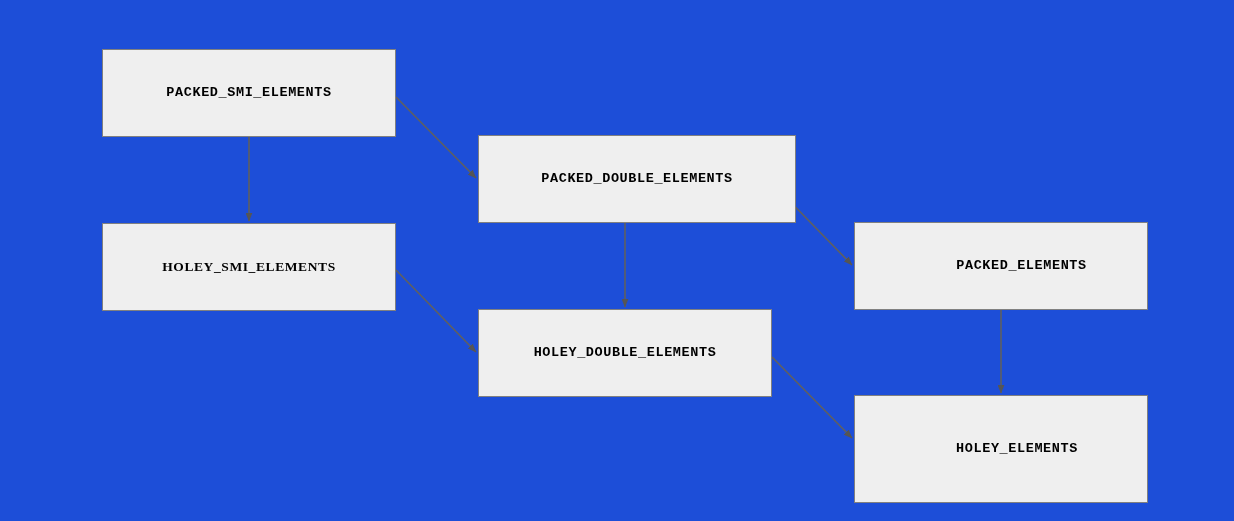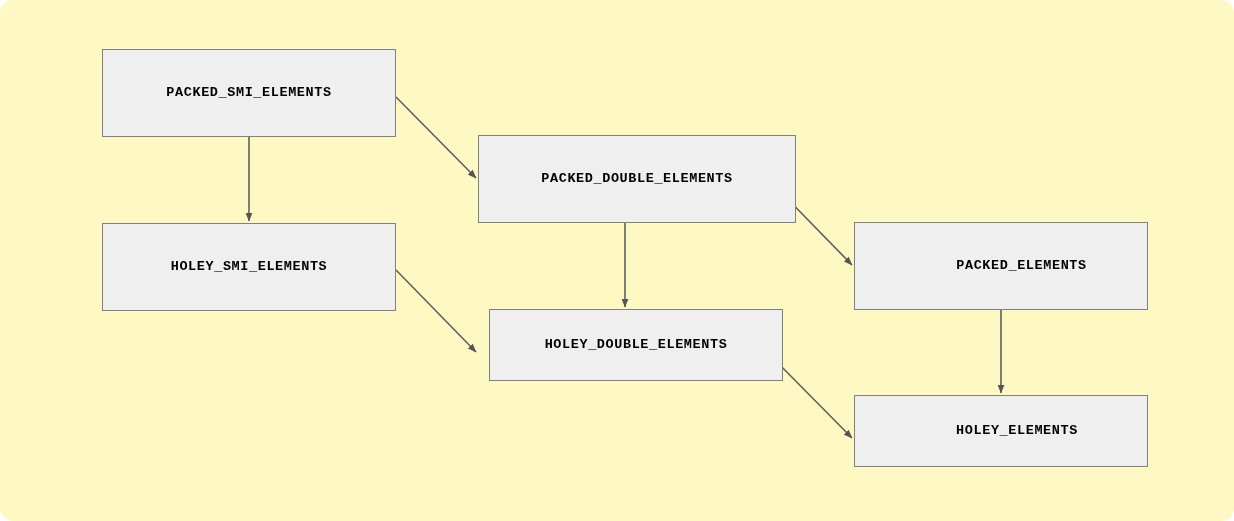--- a/index.html
+++ b/index.html
@@ -7,23 +7,22 @@
     padding: 0;
     background: #ffffff;
   }
   body {
     font-family: "Liberation Mono", "DejaVu Sans Mono", monospace;
   }
   #canvas {
     position: relative;
     width: 1234px;
     height: 521px;
-    background: #fef9c3;
+    background: #1d4ed8;
     overflow: hidden;
-    border-radius: 13px;
   }
   #edge-layer {
     position: absolute;
     left: 0;
     top: 0;
     width: 1234px;
     height: 521px;
     pointer-events: none;
   }
   .node {
@@ -69,26 +68,26 @@
   </svg>
 
   <div id="nodes-group">
       <div class="node" style="left: 102px; top: 49px; width: 294px; height: 88px; background: rgb(239, 239, 239); border-color: rgb(128, 128, 128);">
         <span class="node-label" style="color: rgb(0, 0, 0);">PACKED_SMI_ELEMENTS</span>
       </div>
       <div class="node" style="left: 478px; top: 135px; width: 318px; height: 88px; background: rgb(239, 239, 239); border-color: rgb(128, 128, 128);">
         <span class="node-label" style="color: rgb(0, 0, 0);">PACKED_DOUBLE_ELEMENTS</span>
       </div>
       <div class="node" style="left: 102px; top: 223px; width: 294px; height: 88px; background: rgb(239, 239, 239); border-color: rgb(128, 128, 128);">
-        <span class="node-label" style="color: rgb(0, 0, 0);">HOLEY_SMI_ELEMENTS</span>
+        <span class="node-label" style="color: rgb(0, 0, 0); font-family: Liberation Serif, serif;">HOLEY_SMI_ELEMENTS</span>
       </div>
       <div class="node" style="left: 854px; top: 222px; width: 294px; height: 88px; background: rgb(239, 239, 239); border-color: rgb(128, 128, 128); padding-left: 41px;">
         <span class="node-label" style="color: rgb(0, 0, 0);">PACKED_ELEMENTS</span>
       </div>
-      <div class="node" style="left: 489px; top: 309px; width: 294px; height: 72px; background: rgb(239, 239, 239); border-color: rgb(128, 128, 128);">
+      <div class="node" style="left: 478px; top: 309px; width: 294px; height: 88px; background: rgb(239, 239, 239); border-color: rgb(128, 128, 128);">
         <span class="node-label" style="color: rgb(0, 0, 0);">HOLEY_DOUBLE_ELEMENTS</span>
       </div>
-      <div class="node" style="left: 854px; top: 395px; width: 294px; height: 72px; background: rgb(239, 239, 239); border-color: rgb(128, 128, 128); padding-left: 32px;">
+      <div class="node" style="left: 854px; top: 395px; width: 294px; height: 108px; background: rgb(239, 239, 239); border-color: rgb(128, 128, 128); padding-left: 32px;">
         <span class="node-label" style="color: rgb(0, 0, 0);">HOLEY_ELEMENTS</span>
       </div>
     </div>
 
 </div>
 
 </body></html>

